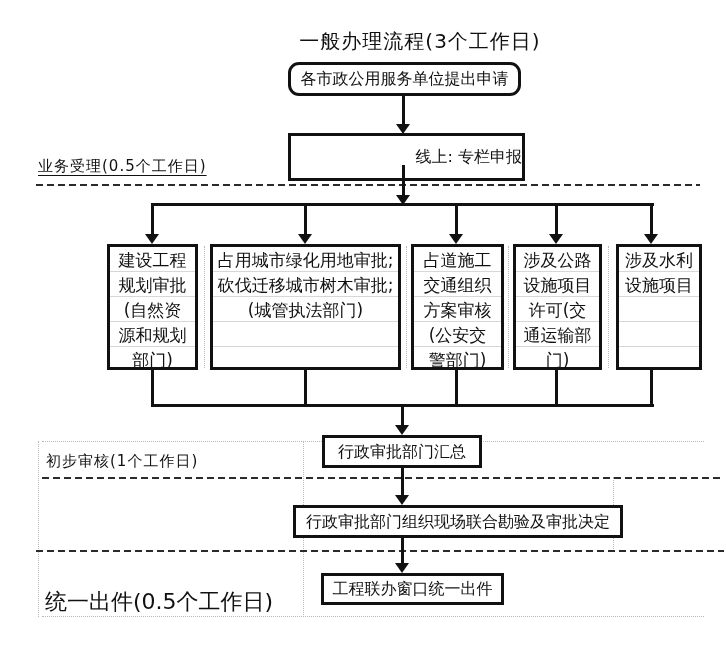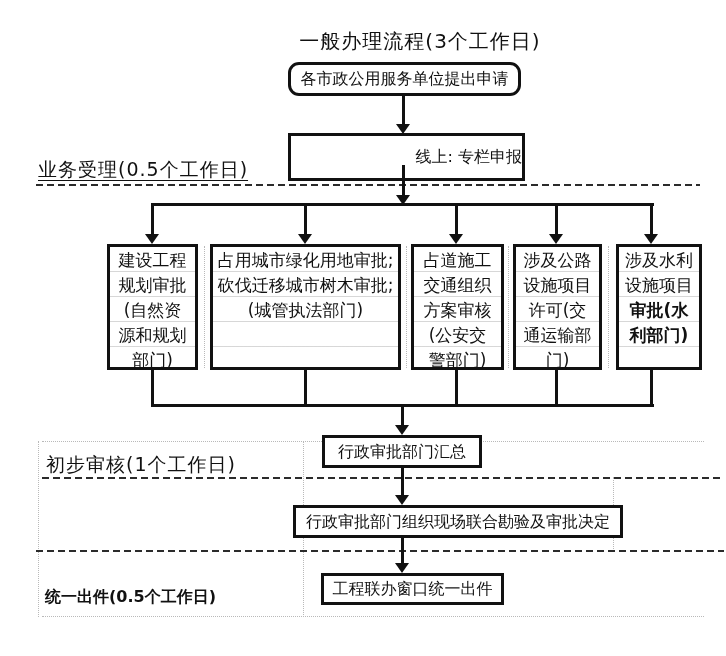--- a/index.html
+++ b/index.html
@@ -30,24 +30,24 @@
   .arrowhead{
     position:absolute;width:0;height:0;
     border-left:7px solid transparent;border-right:7px solid transparent;
     border-top:10px solid #111;
   }
   .dashed{
     position:absolute;height:2px;
     background:repeating-linear-gradient(90deg,#2b2b2b 0 7px,transparent 7px 11px);
   }
   .stage-label{
-    position:absolute;font-size:19px;letter-spacing:1px;white-space:nowrap;
+    position:absolute;font-size:15px;letter-spacing:1px;white-space:nowrap;
   }
   .underlined{text-decoration:underline;text-underline-offset:4px;}
-  .stage-bold{font-weight:bold;font-size:16px;letter-spacing:0;}
+  .stage-bold{font-weight:normal;font-size:22px;letter-spacing:0;}
   .faint-h{position:absolute;border-top:1px dotted #b9b9b9;height:0;}
   .faint-v{position:absolute;border-left:1px dotted #b9b9b9;width:0;}
 </style>
 </head>
 <body>
 
 <div id="canvas">
 
   <div class="faint-h" style="left:42px;top:441px;width:662px;"></div>
   <div class="faint-h" style="left:42px;top:616px;width:662px;"></div>
@@ -112,22 +112,20 @@
   <div class="pbox" style="left:513px;top:244px;width:89px;height:126px;">
     <span class="pre">涉及公路
 设施项目
 许可(交
 通运输部
 门)</span>
   </div>
   <div class="pbox" style="left:616px;top:244px;width:86px;height:126px;">
     <span class="pre">涉及水利
 设施项目</span>
-    <span class="pre bold">审批(水
-利部门)</span>
   </div>
 
   <div class="vline" style="left:151px;top:370px;height:34px;"></div>
   <div class="vline" style="left:304px;top:370px;height:34px;"></div>
   <div class="vline" style="left:455px;top:370px;height:34px;"></div>
   <div class="vline" style="left:555px;top:370px;height:34px;"></div>
   <div class="vline" style="left:650px;top:370px;height:34px;"></div>
   <div class="hline" style="left:151px;top:404px;width:503px;"></div>
   <div class="vline" style="left:401px;top:407px;height:19px;"></div>
   <div class="arrowhead" style="left:395px;top:425px;"></div>

